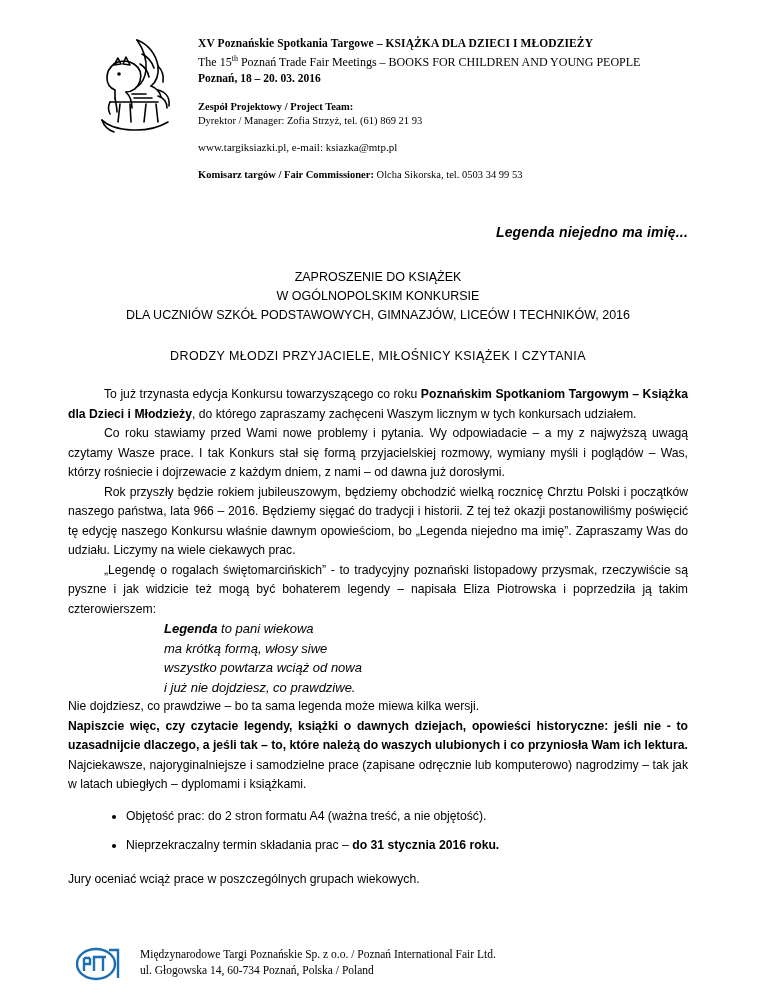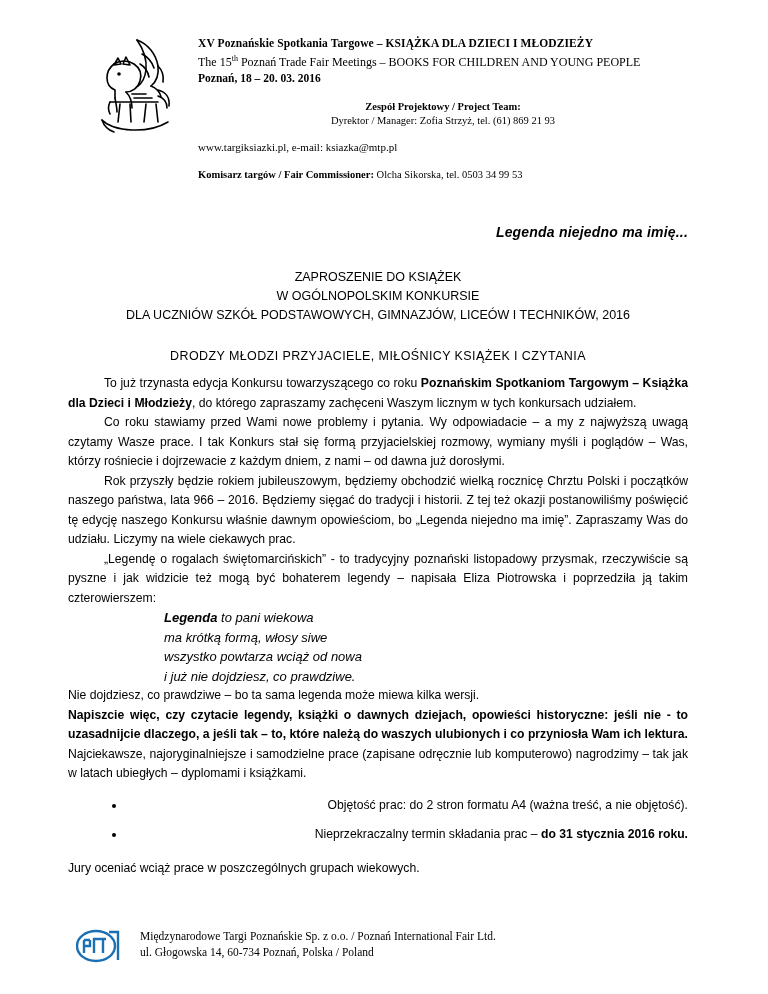--- a/index.html
+++ b/index.html
@@ -57,21 +57,20 @@
   .head-line3 {
     font-family: "Liberation Serif", serif;
     font-weight: bold;
     font-size: 11.5px;
     line-height: 16px;
   }
   .head-block2 {
     margin-top: 14px;
     font-size: 10.5px;
     line-height: 14px;
-    text-align: center;
   }
   .head-block2 .b { font-weight: bold; }
   .head-web {
     margin-top: 12px;
     font-size: 11px;
     line-height: 14px;
   }
   .head-block3 {
     margin-top: 14px;
     font-size: 10.5px;
@@ -107,21 +106,21 @@
     margin-top: 24px;
     letter-spacing: 0.4px;
   }
 
   
   .body-text {
     font-family: "Liberation Sans", sans-serif;
     font-size: 12.2px;
     line-height: 19.5px;
     text-align: justify;
-    margin-top: 11px;
+    margin-top: 22px;
   }
   .body-text p {
     margin: 0;
     text-indent: 36px;
   }
   .body-text p.noindent { text-indent: 0; }
   .b { font-weight: bold; }
 
   .verse {
     font-family: "Liberation Sans", sans-serif;
@@ -134,36 +133,36 @@
 
   .para-gap { margin-top: 14px; }
 
   ul.bullets {
     font-family: "Liberation Sans", sans-serif;
     font-size: 12.2px;
     line-height: 19.5px;
     margin: 12px 0 0 0;
     padding-left: 58px;
   }
-  ul.bullets li { margin-bottom: 10px; text-align: right; }
+  ul.bullets li { margin-bottom: 10px; }
   .u { }
 
   .closing {
     font-family: "Liberation Sans", sans-serif;
     font-size: 12.2px;
     line-height: 19.5px;
     margin-top: 14px;
   }
 
   
   .footer {
     position: absolute;
     left: 68px;
     right: 68px;
-    bottom: 28px;
+    bottom: 10px;
     display: flex;
     align-items: flex-start;
     gap: 18px;
   }
   .footer-logo {
     width: 46px;
     height: 40px;
     flex: 0 0 46px;
     margin-left: 8px;
     position: relative;

